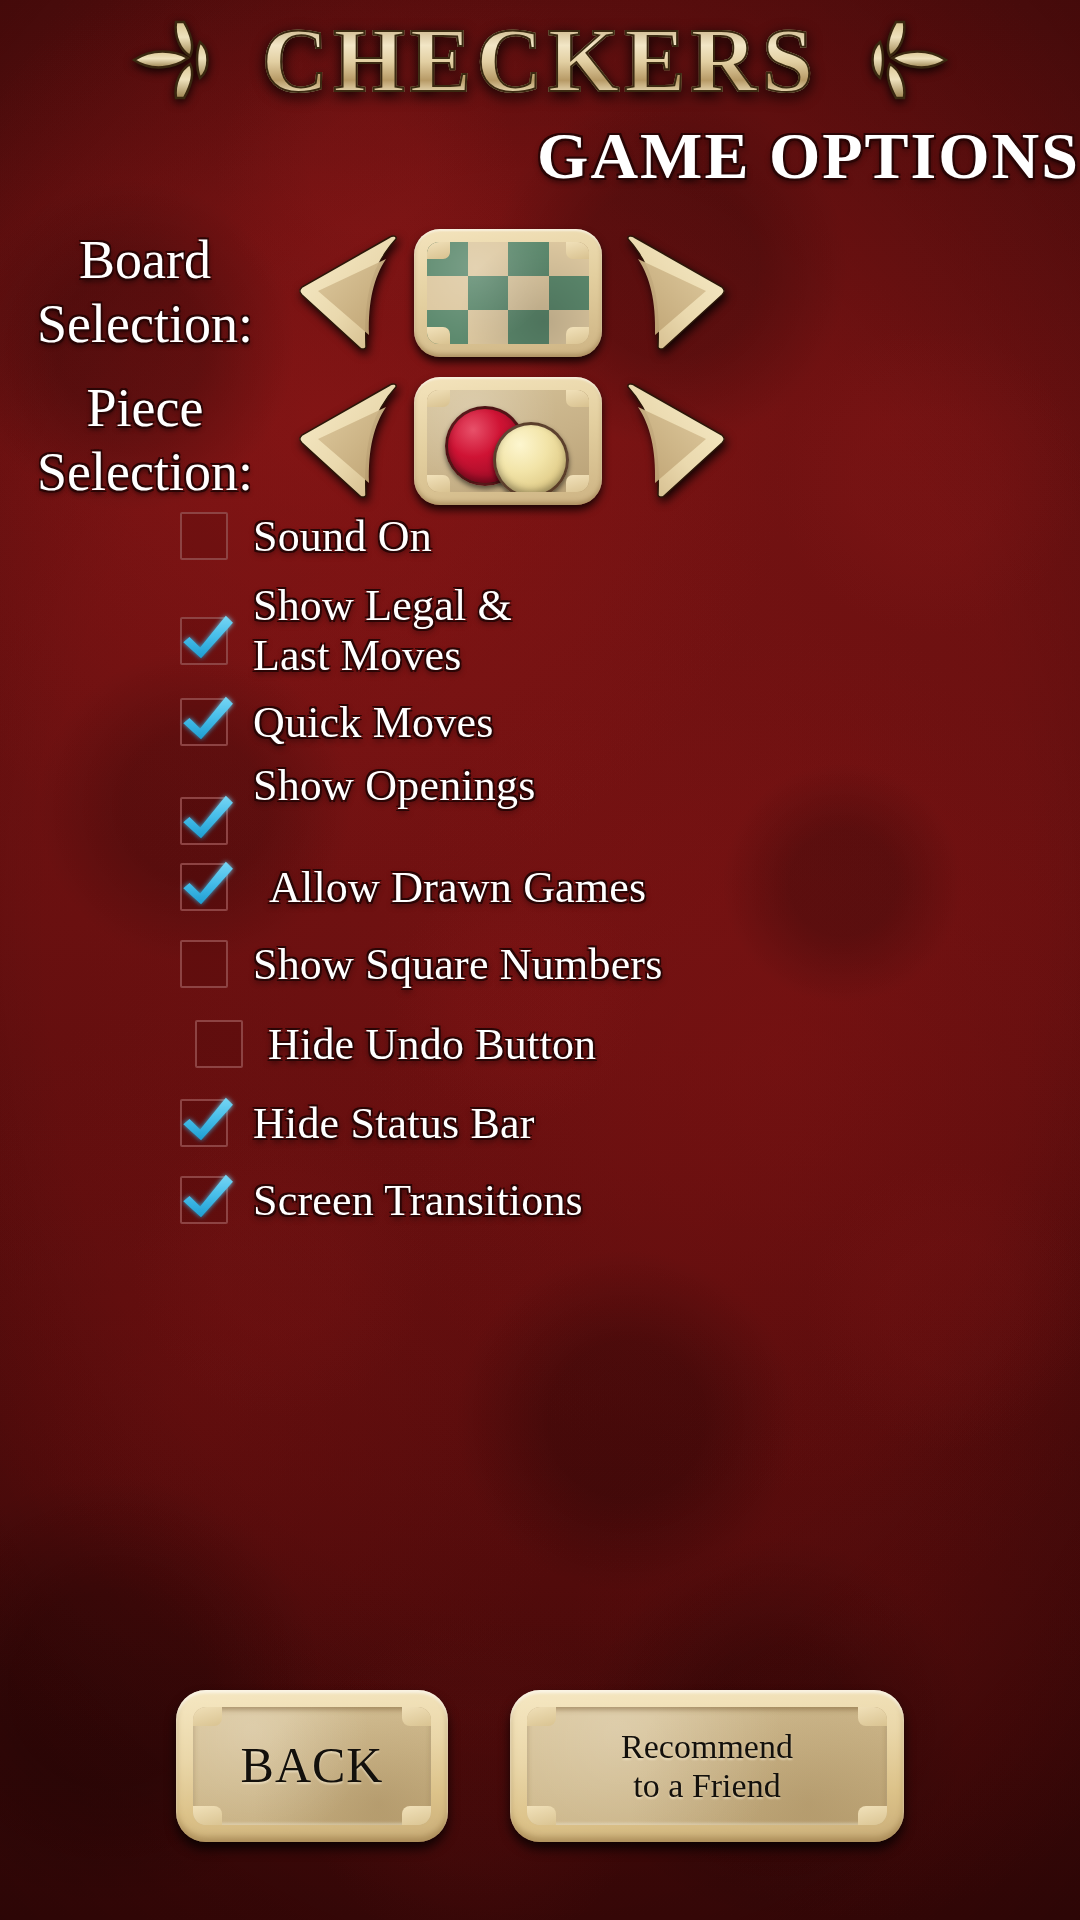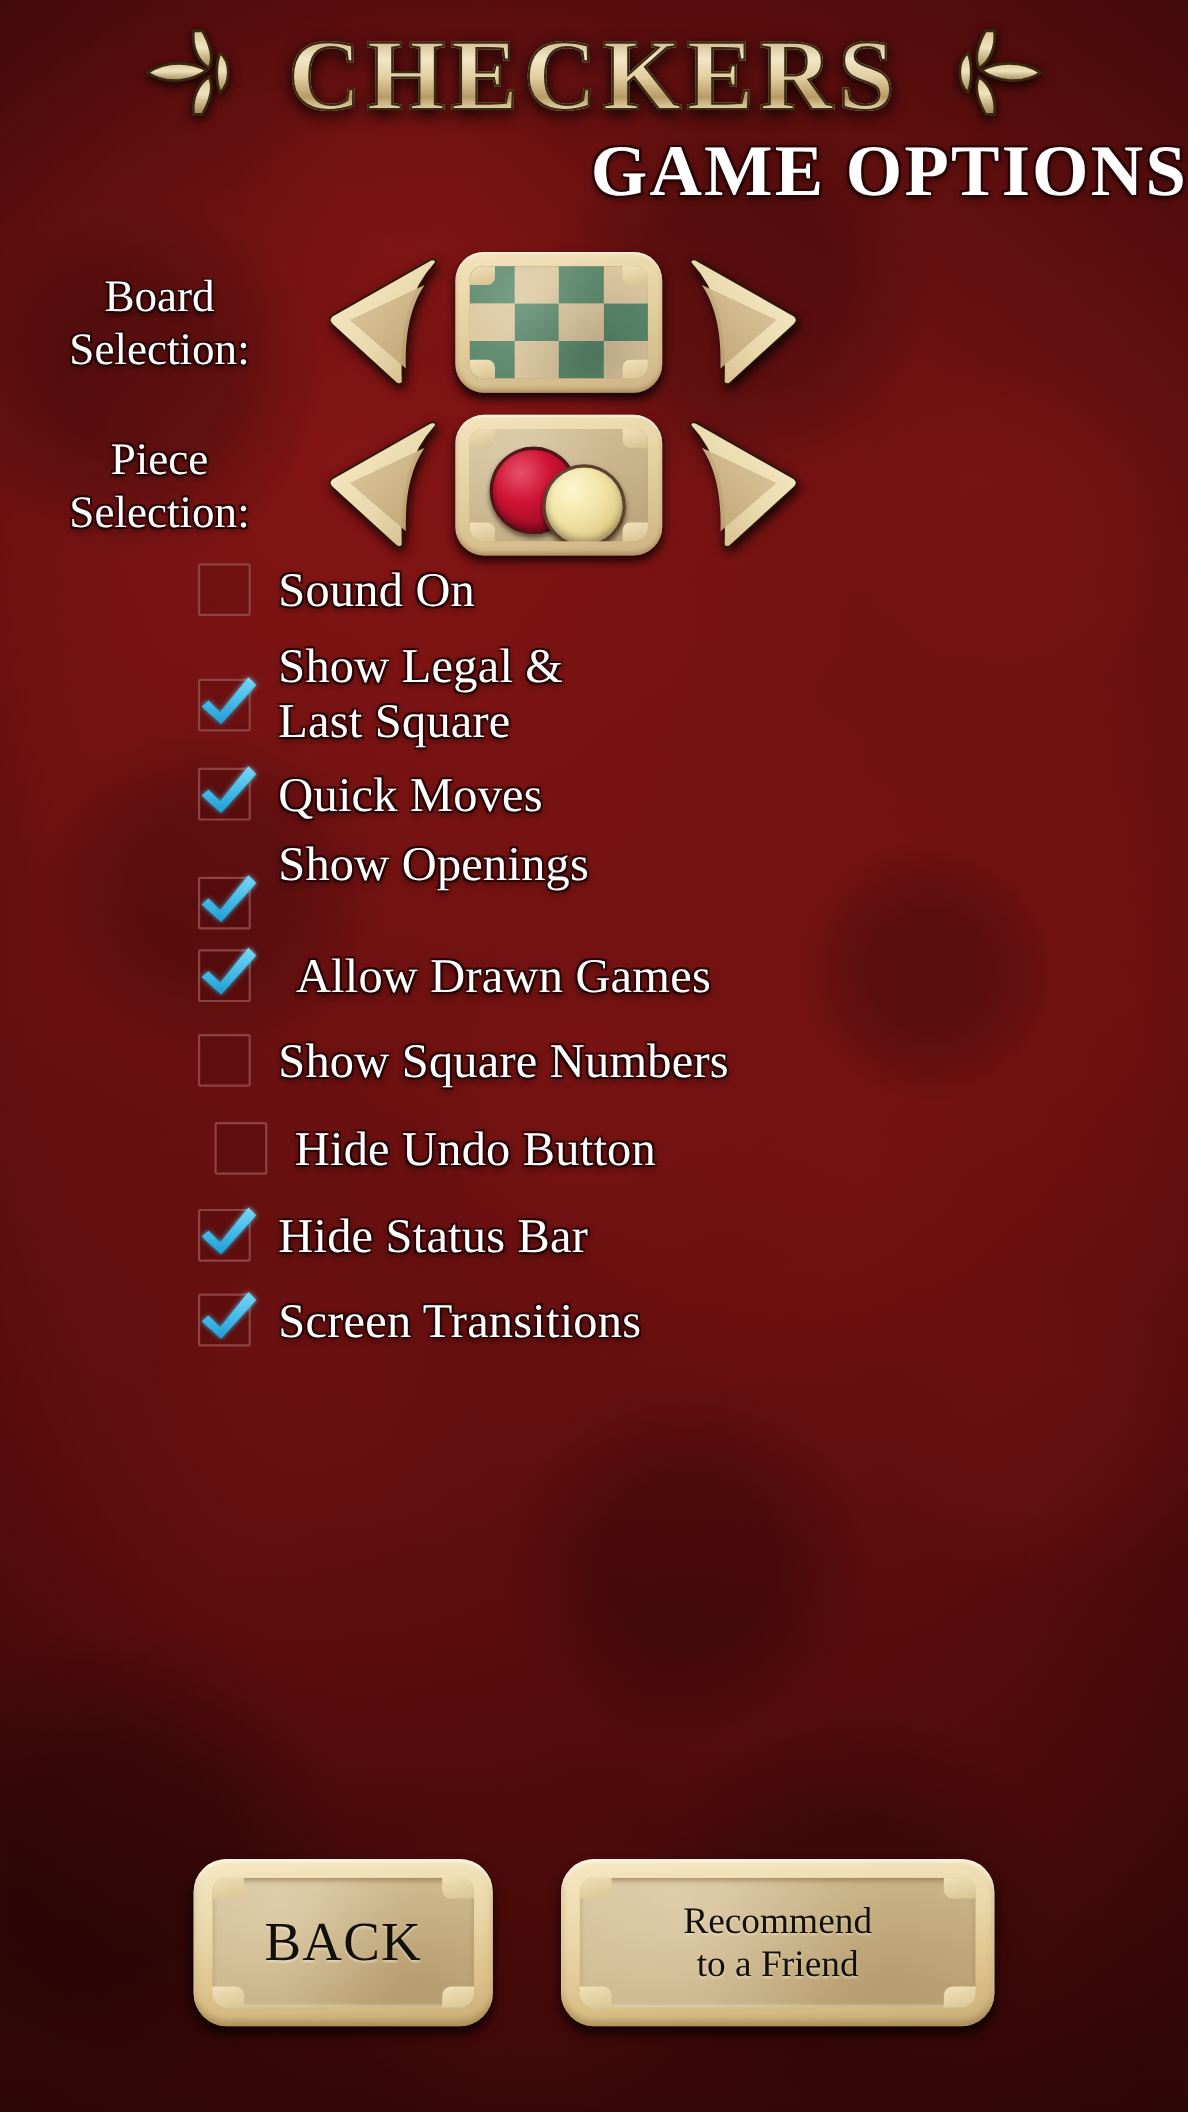--- a/index.html
+++ b/index.html
@@ -50,21 +50,21 @@
   }
 
   
   #title-bar {
     position: absolute;
     top: 6px;
     left: 0;
     width: 1080px;
     height: 108px;
     display: flex;
-    align-items: flex-end;
+    align-items: center;
     justify-content: center;
     gap: 18px;
     z-index: 5;
   }
   .ornament {
     width: 118px;
     height: 96px;
     flex: none;
     filter: drop-shadow(0 3px 5px rgba(0,0,0,0.85));
   }
@@ -114,21 +114,21 @@
     z-index: 4;
   }
   #board-row  { top: 218px; }
   #piece-row  { top: 366px; }
 
   .selector-label {
     width: 290px;
     flex: none;
     text-align: center;
     color: #ffffff;
-    font-size: 41px;
+    font-size: 54px;
     line-height: 1.18;
     text-shadow:
       1.6px 1.6px 0 #2a0505, -1.6px 1.6px 0 #2a0505, 1.6px -1.6px 0 #2a0505, -1.6px -1.6px 0 #2a0505,
       0 3px 5px rgba(0,0,0,0.7);
   }
   .selector-label span { display: block; }
 
   .arrow-btn {
     width: 110px;
     height: 120px;
@@ -510,21 +510,21 @@
     </div>
 
     <div class="option-row" id="row-legal">
       <div class="checkbox checked cb-align-2line">
         <svg class="tick" viewBox="0 0 70 70">
             <use href="#tickPath" fill="url(#tickGrad)" filter="url(#tickGlow)"></use>
           </svg>
       </div>
       <div class="option-label">
         <span>Show Legal &amp;</span>
-        <span>Last Square</span>
+        <span>Last Moves</span>
       </div>
     </div>
 
     <div class="option-row" id="row-quick">
       <div class="checkbox checked">
         <svg class="tick" viewBox="0 0 70 70">
             <use href="#tickPath" fill="url(#tickGrad)" filter="url(#tickGlow)"></use>
           </svg>
       </div>
       <div class="option-label">

